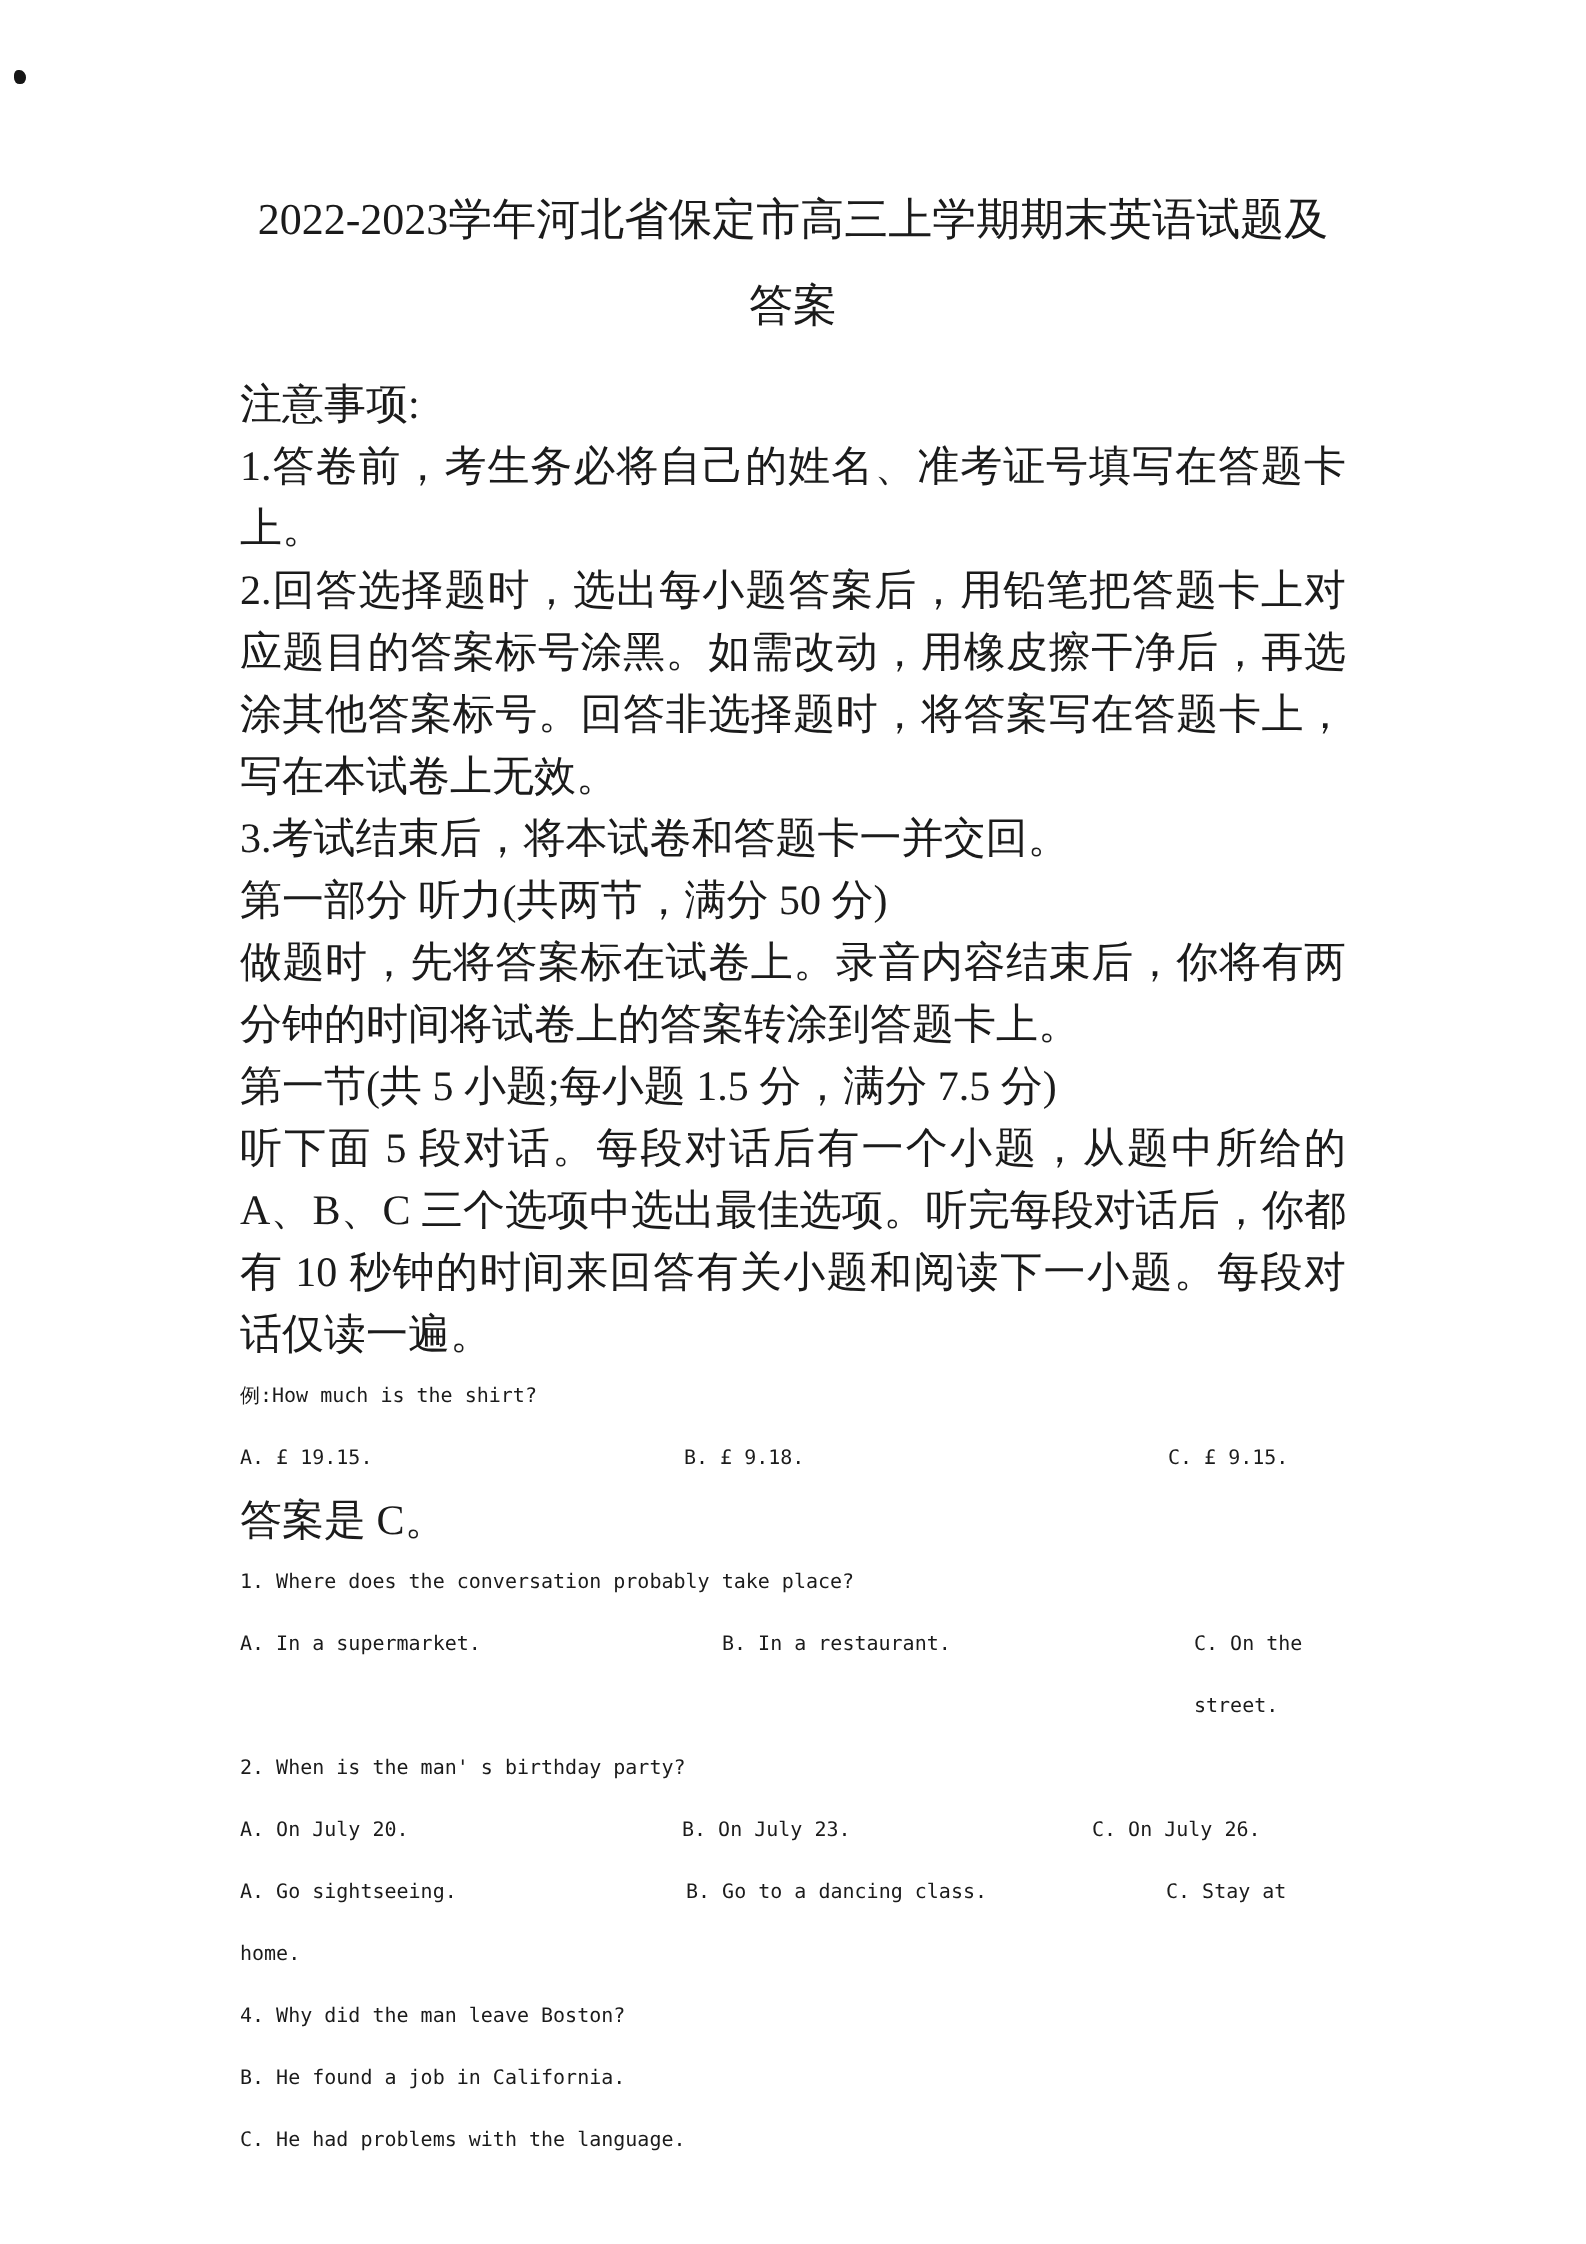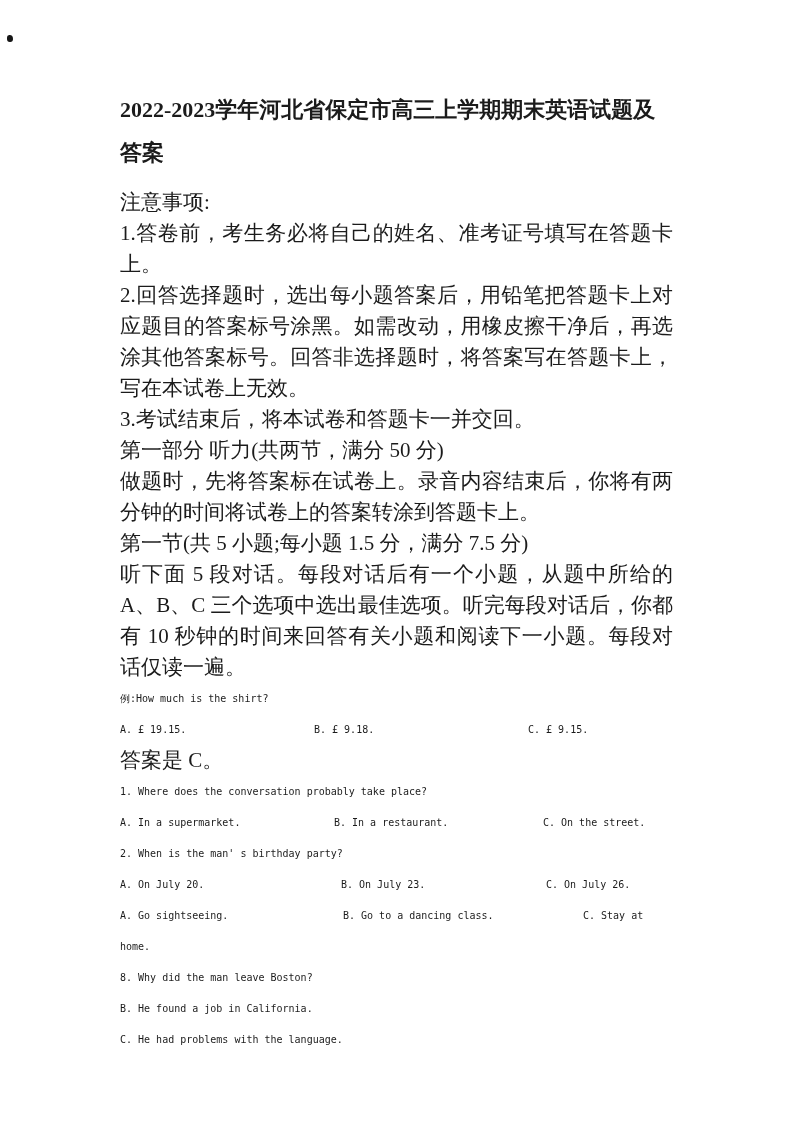--- a/index.html
+++ b/index.html
@@ -27,41 +27,42 @@
   }
   .content {
     position: absolute;
     left: 120px;
     top: 88px;
     width: 553px;
   }
   .title {
     margin: 0 0 13px 0;
     font-size: 22px;
-    font-weight: bold;
+    font-weight: normal;
+    text-align: center;
     line-height: 43px;
   }
   .title span { display: block; }
   .line {
     margin: 0;
     font-size: 21px;
     line-height: 31px;
     font-weight: normal;
   }
   .just { text-align: justify; }
   .mono {
     font-family: "DejaVu Sans Mono", "Liberation Mono", monospace;
     font-size: 10px;
   }
   .opts {
     display: grid;
     line-height: 31px;
   }
-  .row-ex { grid-template-columns: 194px 214px auto; }
-  .row-q1 { grid-template-columns: 214px 209px auto; }
+  .row-ex { grid-template-columns: 194px 214px auto; gap: 28px; }
+  .row-q1 { grid-template-columns: 214px 209px auto; gap: 27px; }
   .row-q2 { grid-template-columns: 221px 205px auto; }
   .row-q3 { grid-template-columns: 223px 240px auto; }
 </style>
 </head>
 <body>
 
 <div class="page">
   <span class="artifact"></span>
 
   <div class="content">
@@ -103,18 +104,18 @@
       <span class="mono">C. On July 26.</span>
     </div>
 
     <div class="opts row-q3">
       <span class="mono">A. Go sightseeing.</span>
       <span class="mono">B. Go to a dancing class.</span>
       <span class="mono">C. Stay at</span>
     </div>
     <p class="line mono">home.</p>
 
-    <p class="line mono">8. Why did the man leave Boston?</p>
+    <p class="line mono">4. Why did the man leave Boston?</p>
     <p class="line mono">B. He found a job in California.</p>
     <p class="line mono">C. He had problems with the language.</p>
 
   </div>
 </div>
 
 </body></html>

